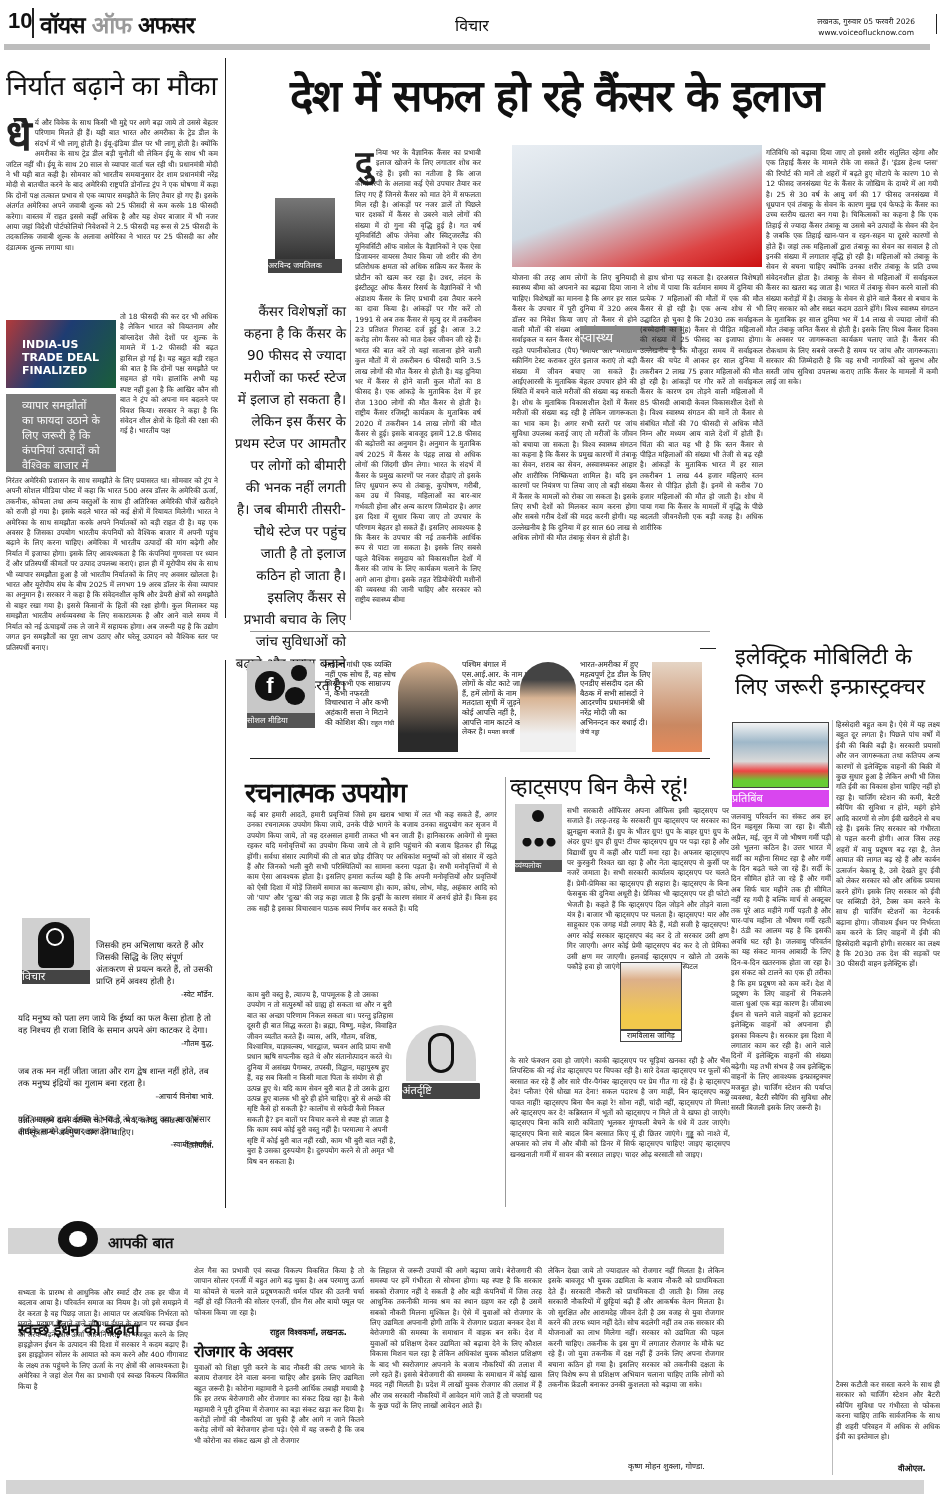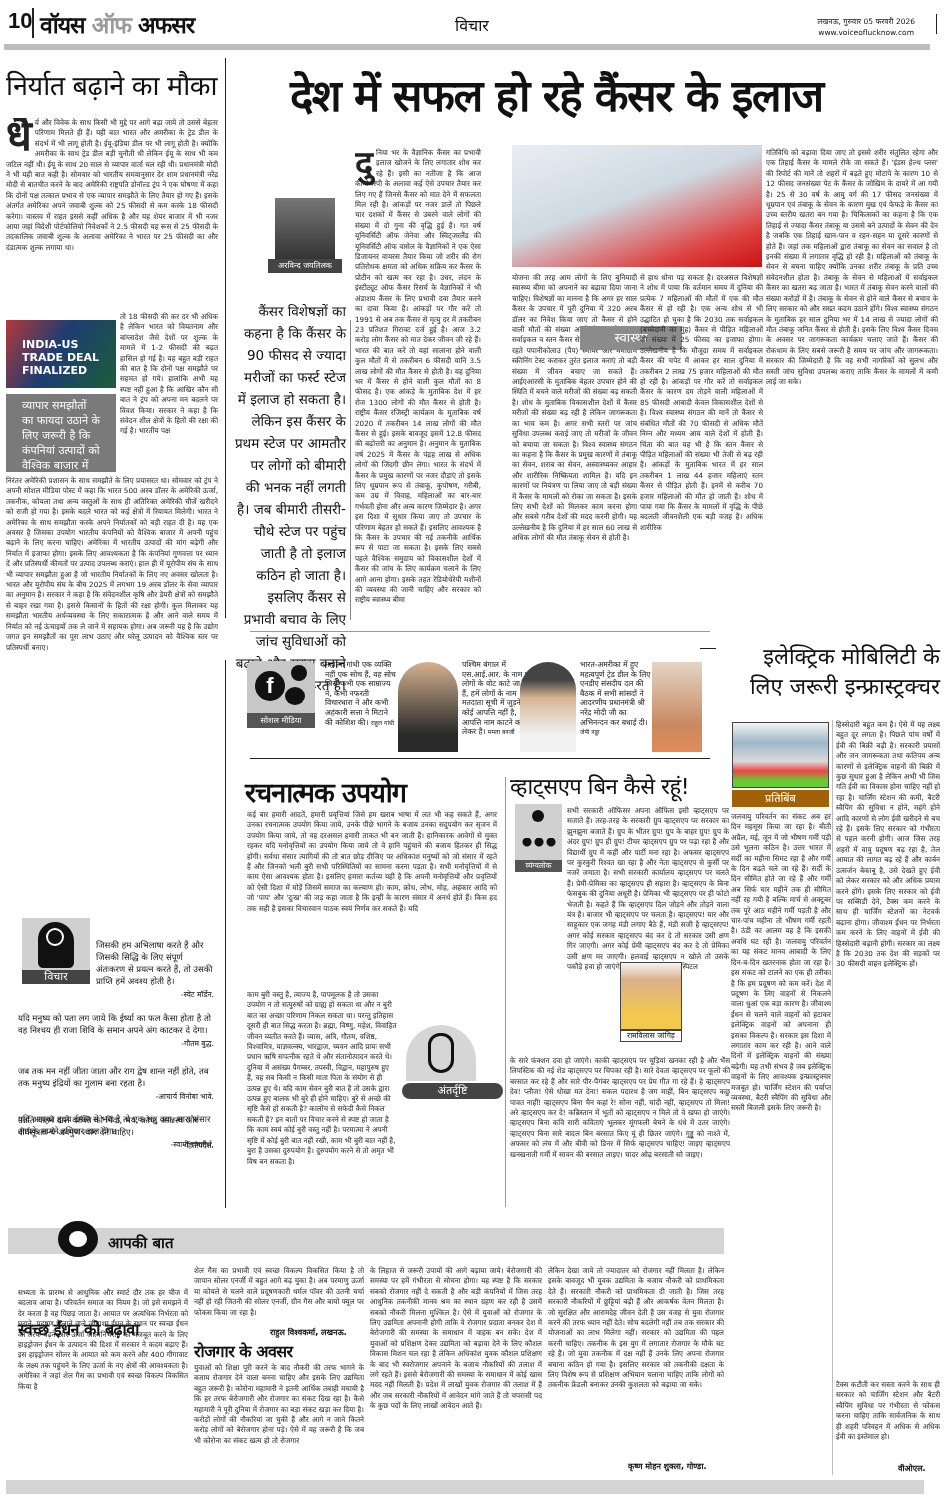--- a/index.html
+++ b/index.html
@@ -14,21 +14,21 @@
 .hdr-date{right:30px;top:16px;font-size:7.5px;text-align:center;line-height:11px}
 .top-rule{left:4px;top:44px;width:926px;height:6px;background:#bdbdbd}
 .vline{background:#222;width:1px}
 .hline{background:#222;height:1px}
 h1.ed1{left:6px;top:66px;font-size:27px;font-weight:normal;letter-spacing:-0.5px}
 .dropcap{float:left;font-size:42px;line-height:36px;font-weight:bold;margin-right:3px}
 .photo{background:linear-gradient(135deg,#8a8a8a,#444);}
 .grey-box{background:#7a7a7a;color:#fff}
 .main-head{left:290px;top:64px;font-size:44px;font-weight:bold;letter-spacing:-1.5px}
 .pull{font-size:13.5px;line-height:22px;text-align:right}
-.label-band{background:#555;color:#fff;text-align:center;font-size:11px}
+.label-band{background:#555;color:#fff;text-align:left;font-size:11px}
 .social-quote{font-size:7.6px;line-height:9.6px}
 .q{font-size:8.5px;line-height:12px}
 .q .by{text-align:right;font-size:7.5px;margin-top:2px}
 </style>
 </head>
 <body>
 
 <div class="abs hdr-num">10</div>
 <div class="abs hdr-bar" style="left:32px"></div>
 <div class="abs hdr-title" style="left:40px">
@@ -92,35 +92,35 @@
 </div>
 <div class="abs" style="left:520px;top:662px;width:56px;height:90px;background:linear-gradient(#444 20%,#d8b494 40%,#f1f1f1 80%);border-radius:28px 28px 0 0"></div>
 <div class="abs social-quote" style="left:580px;top:660px;width:72px;height:90px">
   <span>भारत-अमरीका में हुए महत्वपूर्ण ट्रेड डील के लिए एनडीए संसदीय दल की बैठक में सभी सांसदों ने आदरणीय प्रधानमंत्री श्री नरेंद्र मोदी जी का अभिनन्दन कर बधाई दी।</span>
   <span style="font-size:6px">जेपी नड्डा</span>
 </div>
 <div class="abs" style="left:652px;top:662px;width:50px;height:90px;background:linear-gradient(#e5d5c5,#c98862 70%,#e58a5a)"></div>
 <div class="abs hline" style="left:250px;top:758px;width:460px"></div>
 
 <div class="abs hline" style="left:700px;top:648px;width:16px"></div>
-<div class="abs" style="left:735px;top:642px;width:205px;font-size:22px;line-height:30px;text-align:right">इलेक्ट्रिक मोबिलिटी के लिए जरूरी इन्फ्रास्ट्रक्चर</div>
+<div class="abs" style="left:735px;top:642px;width:205px;font-size:22px;line-height:30px;text-align:left">इलेक्ट्रिक मोबिलिटी के लिए जरूरी इन्फ्रास्ट्रक्चर</div>
 <div class="abs" style="left:732px;top:722px;width:97px;height:66px;border:1px solid #444;background:linear-gradient(#f4f4f4 0%,#9fb8c9 30%,#d9d9d9 60%,#e44 75%,#6c3 90%)"></div>
-<div class="abs label-band" style="left:732px;top:790px;width:97px;height:17px;line-height:17px;font-size:11px;background:#a16207">प्रतिबिंब</div>
+<div class="abs label-band" style="left:732px;top:790px;width:97px;height:17px;line-height:17px;font-size:11px;background:#d946ef">प्रतिबिंब</div>
 <div class="abs txt" style="left:731px;top:812px;width:100px;height:666px">जलवायु परिवर्तन का संकट अब हर दिन महसूस किया जा रहा है। बीती अप्रैल, मई, जून में जो भीषण गर्मी पड़ी उसे भूलना कठिन है। उत्तर भारत में सर्दी का महीना सिमट रहा है और गर्मी के दिन बढ़ते चले जा रहे हैं। सर्दी के दिन सीमित होते जा रहे हैं और गर्मी अब सिर्फ चार महीने तक ही सीमित नहीं रह गयी है बल्कि मार्च से अक्टूबर तक पूरे आठ महीने गर्मी पड़ती है और चार-पांच महीना तो भीषण गर्मी रहती है। ठंडी का आलम यह है कि इसकी अवधि घट रही है। जलवायु परिवर्तन का यह संकट मानव आबादी के लिए दिन-ब-दिन खतरनाक होता जा रहा है। इस संकट को टालने का एक ही तरीका है कि हम प्रदूषण को कम करें। देश में प्रदूषण के लिए वाहनों से निकलने वाला धुआं एक बड़ा कारण है। जीवाश्म ईंधन से चलने वाले वाहनों को हटाकर इलेक्ट्रिक वाहनों को अपनाना ही इसका विकल्प है। सरकार इस दिशा में लगातार काम कर रही है। आने वाले दिनों में इलेक्ट्रिक वाहनों की संख्या बढ़ेगी। यह तभी संभव है जब इलेक्ट्रिक वाहनों के लिए आवश्यक इन्फ्रास्ट्रक्चर मजबूत हो। चार्जिंग स्टेशन की पर्याप्त व्यवस्था, बैटरी स्वैपिंग की सुविधा और सस्ती बिजली इसके लिए जरूरी है।</div>
 <div class="abs txt" style="left:836px;top:720px;width:104px;height:655px">हिस्सेदारी बहुत कम है। ऐसे में यह लक्ष्य बहुत दूर लगता है। पिछले पांच वर्षों में ईवी की बिक्री बढ़ी है। सरकारी प्रयासों और जन जागरूकता तथा कतिपय अन्य कारणों से इलेक्ट्रिक वाहनों की बिक्री में कुछ सुधार हुआ है लेकिन अभी भी जिस गति ईवी का विकास होना चाहिए नहीं हो रहा है। चार्जिंग स्टेशन की कमी, बैटरी स्वैपिंग की सुविधा न होने, महंगे होने आदि कारणों से लोग ईवी खरीदने से बच रहे हैं। इसके लिए सरकार को गंभीरता से पहल करनी होगी। आज जिस तरह शहरों में वायु प्रदूषण बढ़ रहा है, तेल आयात की लागत बढ़ रहे हैं और कार्बन उत्सर्जन बेकाबू है, उसे देखते हुए ईवी को लेकर सरकार को और अधिक प्रयास करने होंगे। इसके लिए सरकार को ईवी पर सब्सिडी देने, टैक्स कम करने के साथ ही चार्जिंग स्टेशनों का नेटवर्क बढ़ाना होगा। जीवाश्म ईंधन पर निर्भरता कम करने के लिए वाहनों में ईवी की हिस्सेदारी बढ़ानी होगी। सरकार का लक्ष्य है कि 2030 तक देश की सड़कों पर 30 फीसदी वाहन इलेक्ट्रिक हों।</div>
 <div class="abs vline" style="left:832px;top:720px;height:755px;background:#bbb"></div>
 <div class="abs txt" style="left:836px;top:1380px;width:104px;height:80px">टैक्स कटौती कर सस्ता करने के साथ ही सरकार को चार्जिंग स्टेशन और बैटरी स्वैपिंग सुविधा पर गंभीरता से फोकस करना चाहिए ताकि सार्वजनिक के साथ ही शहरी परिवहन में अधिक से अधिक ईवी का इस्तेमाल हो।</div>
 <div class="abs" style="left:898px;top:1462px;font-size:8px;font-weight:bold">वीओएल.</div>
 
 <div class="abs" style="left:245px;top:773px;font-size:27px;font-weight:bold;letter-spacing:-1px">रचनात्मक उपयोग</div>
 <div class="abs txt" style="left:247px;top:810px;width:250px;height:180px">कई बार हमारी आदतें, हमारी प्रवृत्तियां जिसे हम खराब भाषा में लत भी कह सकते हैं, अगर उनका रचनात्मक उपयोग किया जाये, उनके पीछे भागने के बजाय उनका सदुपयोग कर सृजन में उपयोग किया जाये, तो वह दरअसल हमारी ताकत भी बन जाती हैं। हानिकारक आवेगों से मुक्त रहकर यदि मनोवृत्तियों का उपयोग किया जाये तो वे हानि पहुंचाने की बजाय हितकर ही सिद्ध होंगी। सर्वथा संसार त्यागियों की तो बात छोड़ दीजिए पर अधिकांश मनुष्यों को जो संसार में रहते हैं और जिनको भली बुरी सभी परिस्थितियों का सामना करना पड़ता है। सभी मनोवृत्तियों में से काम ऐसा आवश्यक होता है। इसलिए हमारा कर्तव्य यही है कि अपनी मनोवृत्तियों और प्रवृत्तियों को ऐसी दिशा में मोड़ें जिसमें समाज का कल्याण हो। काम, क्रोध, लोभ, मोह, अहंकार आदि को जो 'पाप' और 'दुःख' की जड़ कहा जाता है कि इन्हीं के कारण संसार में अनर्थ होते हैं। किस हद तक सही है इसका विचारवान पाठक स्वयं निर्णय कर सकते हैं। यदि</div>
 <div class="abs" style="left:406px;top:1025px;width:70px;height:56px;border-radius:40px 40px 0 0;background:#d6d6d6">
   <div class="abs" style="left:22px;top:8px;width:26px;height:40px;border:3px solid #111;border-radius:12px 12px 13px 13px"></div>
 </div>
-<div class="abs label-band" style="left:402px;top:1083px;width:101px;height:16px;line-height:16px;font-size:11px;border-radius:8px;background:#444">अंतर्दृष्टि</div>
+<div class="abs label-band" style="left:402px;top:1083px;width:78px;height:16px;line-height:16px;font-size:11px;border-radius:1px;background:#444">अंतर्दृष्टि</div>
 <div class="abs txt" style="left:247px;top:990px;width:150px;height:220px;text-align:left">काम बुरी वस्तु है, त्याज्य है, पापमूलक है तो उसका उपयोग न तो सत्पुरुषों को ग्राह्य हो सकता था और न बुरी बात का अच्छा परिणाम निकल सकता था। परन्तु इतिहास दूसरी ही बात सिद्ध करता है। ब्रह्मा, विष्णु, महेश, विवाहित जीवन व्यतीत करते हैं। व्यास, अत्रि, गौतम, वशिष्ठ, विश्वामित्र, याज्ञवल्क्य, भारद्वाज, च्यवन आदि प्रायः सभी प्रधान ऋषि सपत्नीक रहते थे और संतानोत्पादन करते थे। दुनिया में असंख्य पैगम्बर, तपस्वी, विद्वान, महापुरुष हुए हैं, वह सब किसी न किसी माता पिता के संयोग से ही उत्पन्न हुए थे। यदि काम सेवन बुरी बात है तो उसके द्वारा उत्पन्न हुए बालक भी बुरे ही होने चाहिए। बुरे से अच्छे की सृष्टि कैसे हो सकती है? कालोंच से सफेदी कैसे निकल सकती है? इन बातों पर विचार करने से स्पष्ट हो जाता है कि काम स्वयं कोई बुरी वस्तु नहीं है। परमात्मा ने अपनी सृष्टि में कोई बुरी बात नहीं रखी, काम भी बुरी बात नहीं है, बुरा है उसका दुरुपयोग है। दुरुपयोग करने से तो अमृत भी विष बन सकता है।</div>
 
 <div class="abs vline" style="left:505px;top:777px;height:430px;background:#999"></div>
 <div class="abs" style="left:510px;top:770px;font-size:22px;letter-spacing:-0.5px">व्हाट्सएप बिन कैसे रहूं!</div>
 <div class="abs" style="left:515px;top:804px;width:47px;height:56px;background:#d0d0d0">
   <div class="abs" style="left:17px;top:6px;width:12px;height:12px;border-radius:50%;background:#111"></div>
   <div class="abs" style="left:6px;top:34px;width:36px;height:14px;background:radial-gradient(circle at 6px 4px,#111 4px,transparent 5px),radial-gradient(circle at 18px 4px,#111 4px,transparent 5px),radial-gradient(circle at 30px 4px,#111 4px,transparent 5px)"></div>
 </div>
 <div class="abs label-band" style="left:515px;top:860px;width:47px;height:12px;font-size:7.5px;line-height:12px;background:#555">व्यंग्यलोक</div>
 <div class="abs txt" style="left:567px;top:806px;width:162px;height:250px">सभी सरकारी ऑफिसर अपना ऑफिस इसी व्हाट्सएप पर सजाते हैं। तरह-तरह के सरकारी ग्रुप व्हाट्सएप पर सरकार का झुनझुना बजाते हैं। ग्रुप के भीतर ग्रुप! ग्रुप के बाहर ग्रुप! ग्रुप के अंदर ग्रुप! ग्रुप ही ग्रुप! टीचर व्हाट्सएप ग्रुप पर पढ़ा रहा है और विद्यार्थी ग्रुप में कहीं और पार्टी मना रहा है। अफसर व्हाट्सएप पर कुरकुरी रिश्वत खा रहा है और नेता व्हाट्सएप से कुर्सी पर नजरें जमाता है। सभी सरकारी कार्यालय व्हाट्सएप पर चलते हैं। प्रेमी-प्रेमिका का व्हाट्सएप ही सहारा है। व्हाट्सएप के बिना फेसबुक की दुनिया अधूरी है। प्रेमिका भी व्हाट्सएप पर ही फोटो भेजती है। कहते हैं कि व्हाट्सएप दिल जोड़ने और तोड़ने वाला यंत्र है। बाजार भी व्हाट्सएप पर चलता है। व्हाट्सएप! यार और साहूकार एक जगह मंडी लगाए बैठे हैं, मंडी सजी है व्हाट्सएप! अगर कोई सरकार व्हाट्सएप बंद कर दे तो सरकार उसी क्षण गिर जाएगी। अगर कोई प्रेमी व्हाट्सएप बंद कर दे तो प्रेमिका उसी क्षण मर जाएगी। हलवाई व्हाट्सएप न खोले तो उसके पकौड़े हवा हो जाएंगे। व्हाट्सएप टचिंग से हॉस्पिटल</div>
@@ -162,15 +162,15 @@
 <div class="abs" style="left:108px;top:1232px;font-size:15px;font-weight:bold">आपकी बात</div>
 
 <div class="abs" style="left:18px;top:1318px;font-size:16px;font-weight:bold;letter-spacing:-0.5px">स्वच्छ ईंधन को बढ़ावा</div>
 <div class="abs txt" style="left:18px;top:1288px;width:170px;height:190px">सभ्यता के प्रारम्भ से आधुनिक और स्मार्ट दौर तक हर चीज में बदलाव आया है। परिवर्तन समाज का नियम है। जो इसे समझने में देर करता है वह पिछड़ जाता है। आयात पर अत्यधिक निर्भरता को घटाने, प्रदूषण फैलाने वाले जीवाश्म ईंधन के स्थान पर स्वच्छ ईंधन की तरफ बढ़ने और ऊर्जा आत्मनिर्भरता को मजबूत करने के लिए हाइड्रोजन ईंधन के उत्पादन की दिशा में सरकार ने कदम बढ़ाए हैं। इस हाइड्रोजन सोलर के आयात को कम करने और 400 गीगावाट के लक्ष्य तक पहुंचने के लिए ऊर्जा के नए क्षेत्रों की आवश्यकता है। अमेरिका ने जहां शेल गैस का प्रभावी एवं स्वच्छ विकल्प विकसित किया है</div>
 <div class="abs txt" style="left:194px;top:1266px;width:170px;height:58px">शेल गैस का प्रभावी एवं स्वच्छ विकल्प विकसित किया है तो जापान सोलर एनर्जी में बहुत आगे बढ़ चुका है। अब परमाणु ऊर्जा या कोयले से चलने वाले प्रदूषणकारी थर्मल पॉवर की उतनी चर्चा नहीं हो रही जितनी की सोलर एनर्जी, ग्रीन गैस और बायो फ्यूल पर फोकस किया जा रहा है।</div>
 <div class="abs" style="left:270px;top:1326px;font-size:8px;font-weight:bold">राहुल विश्वकर्मा, लखनऊ.</div>
 <div class="abs" style="left:194px;top:1340px;font-size:16px;font-weight:bold;letter-spacing:-0.5px">रोजगार के अवसर</div>
 <div class="abs txt" style="left:194px;top:1363px;width:170px;height:115px">युवाओं को शिक्षा पूरी करने के बाद नौकरी की तरफ भागने के बजाय रोजगार देने वाला बनना चाहिए और इसके लिए उद्यमिता बहुत जरूरी है। कोरोना महामारी ने इतनी आर्थिक तबाही मचायी है कि हर तरफ बेरोजगारी और रोजगार का संकट दिख रहा है। कैसे महामारी ने पूरी दुनिया में रोजगार का बड़ा संकट खड़ा कर दिया है। करोड़ों लोगों की नौकरियां जा चुकी हैं और आगे न जाने कितने करोड़ लोगों को बेरोजगार होना पड़े। ऐसे में यह जरूरी है कि जब भी कोरोना का संकट खत्म हो तो रोजगार</div>
 <div class="abs txt" style="left:370px;top:1266px;width:172px;height:200px">के लिहाज से जरूरी उपायों की आगे बढ़ाया जाये। बेरोजगारी की समस्या पर हमें गंभीरता से सोचना होगा। यह स्पष्ट है कि सरकार सबको रोजगार नहीं दे सकती है और बड़ी कंपनियों में जिस तरह आधुनिक तकनीकी मानव श्रम का स्थान ग्रहण कर रही है उसमें सबको नौकरी मिलना मुश्किल है। ऐसे में युवाओं को रोजगार के लिए उद्यमिता अपनानी होगी ताकि वे रोजगार प्रदाता बनकर देश में बेरोजगारी की समस्या के समाधान में वाहक बन सकें। देश में युवाओं को प्रशिक्षण देकर उद्यमिता को बढ़ावा देने के लिए कौशल विकास मिशन चल रहा है लेकिन अधिकांश युवक कौशल प्रशिक्षण के बाद भी स्वरोजगार अपनाने के बजाय नौकरियों की तलाश में लगे रहते हैं। इससे बेरोजगारी की समस्या के समाधान में कोई खास मदद नहीं मिलती है। प्रदेश में लाखों युवक रोजगार की तलाश में हैं और जब सरकारी नौकरियों में आवेदन मांगे जाते हैं तो चपरासी पद के कुछ पदों के लिए लाखों आवेदन आते हैं।</div>
 <div class="abs txt" style="left:548px;top:1266px;width:176px;height:180px">लेकिन देखा जाये तो ज्यादातर को रोजगार नहीं मिलता है। लेकिन इसके बावजूद भी युवक उद्यमिता के बजाय नौकरी को प्राथमिकता देते हैं। सरकारी नौकरी को प्राथमिकता दी जाती है। जिस तरह सरकारी नौकरियों में छुट्टियां बढ़ी हैं और आकर्षक वेतन मिलता है। जो सुरक्षित और आरामदेह जीवन देती है उस वजह से युवा रोजगार करने की तरफ ध्यान नहीं देते। सोच बदलेगी नहीं तब तक सरकार की योजनाओं का लाभ मिलेगा नहीं। सरकार को उद्यमिता की पहल करनी चाहिए। तकनीक के इस युग में लगातार रोजगार के मौके घट रहे हैं। जो युवा तकनीक में दक्ष नहीं हैं उनके लिए अपना रोजगार बचाना कठिन हो गया है। इसलिए सरकार को तकनीकी दक्षता के लिए विशेष रूप से प्रशिक्षण अभियान चलाना चाहिए ताकि लोगों को तकनीक फ्रेंडली बनाकर उनकी कुशलता को बढ़ाया जा सके।</div>
-<div class="abs" style="left:628px;top:1460px;font-size:8px;font-weight:bold">कृष्ण मोहन शुक्ला, गोण्डा.</div>
+<div class="abs" style="left:628px;top:1460px;font-size:8px;font-weight:normal">कृष्ण मोहन शुक्ला, गोण्डा.</div>
 
 <div class="abs" style="left:6px;top:1480px;width:918px;height:14px;background:#d4d4d4"></div>
 
 </body></html>

